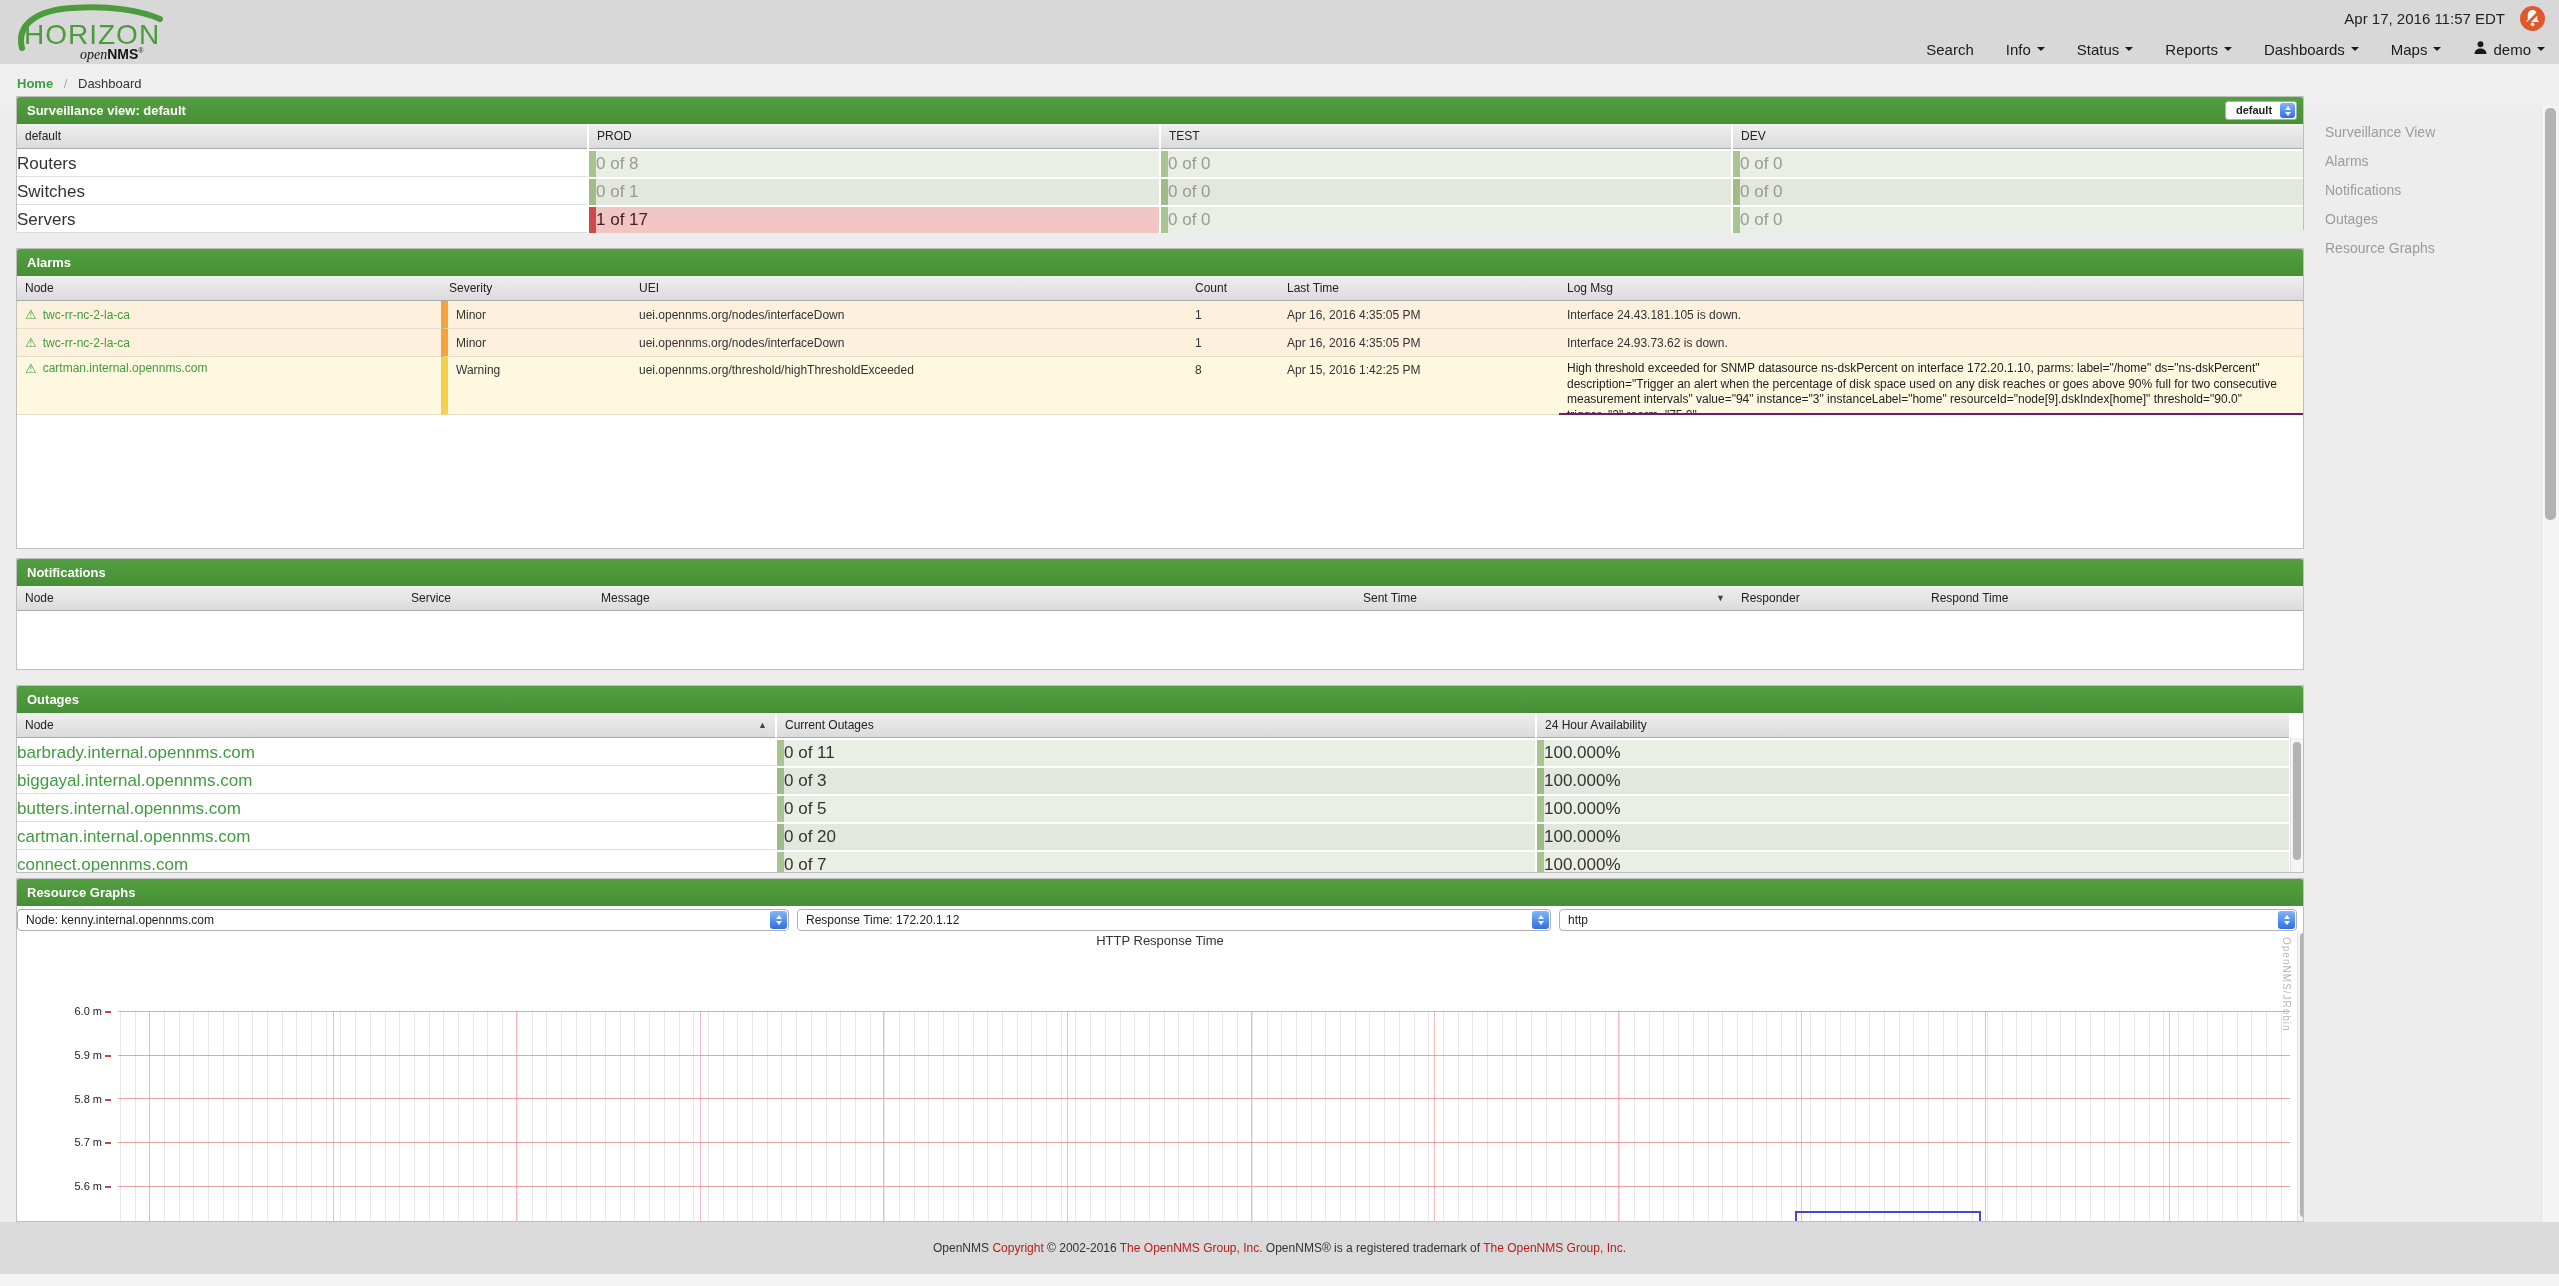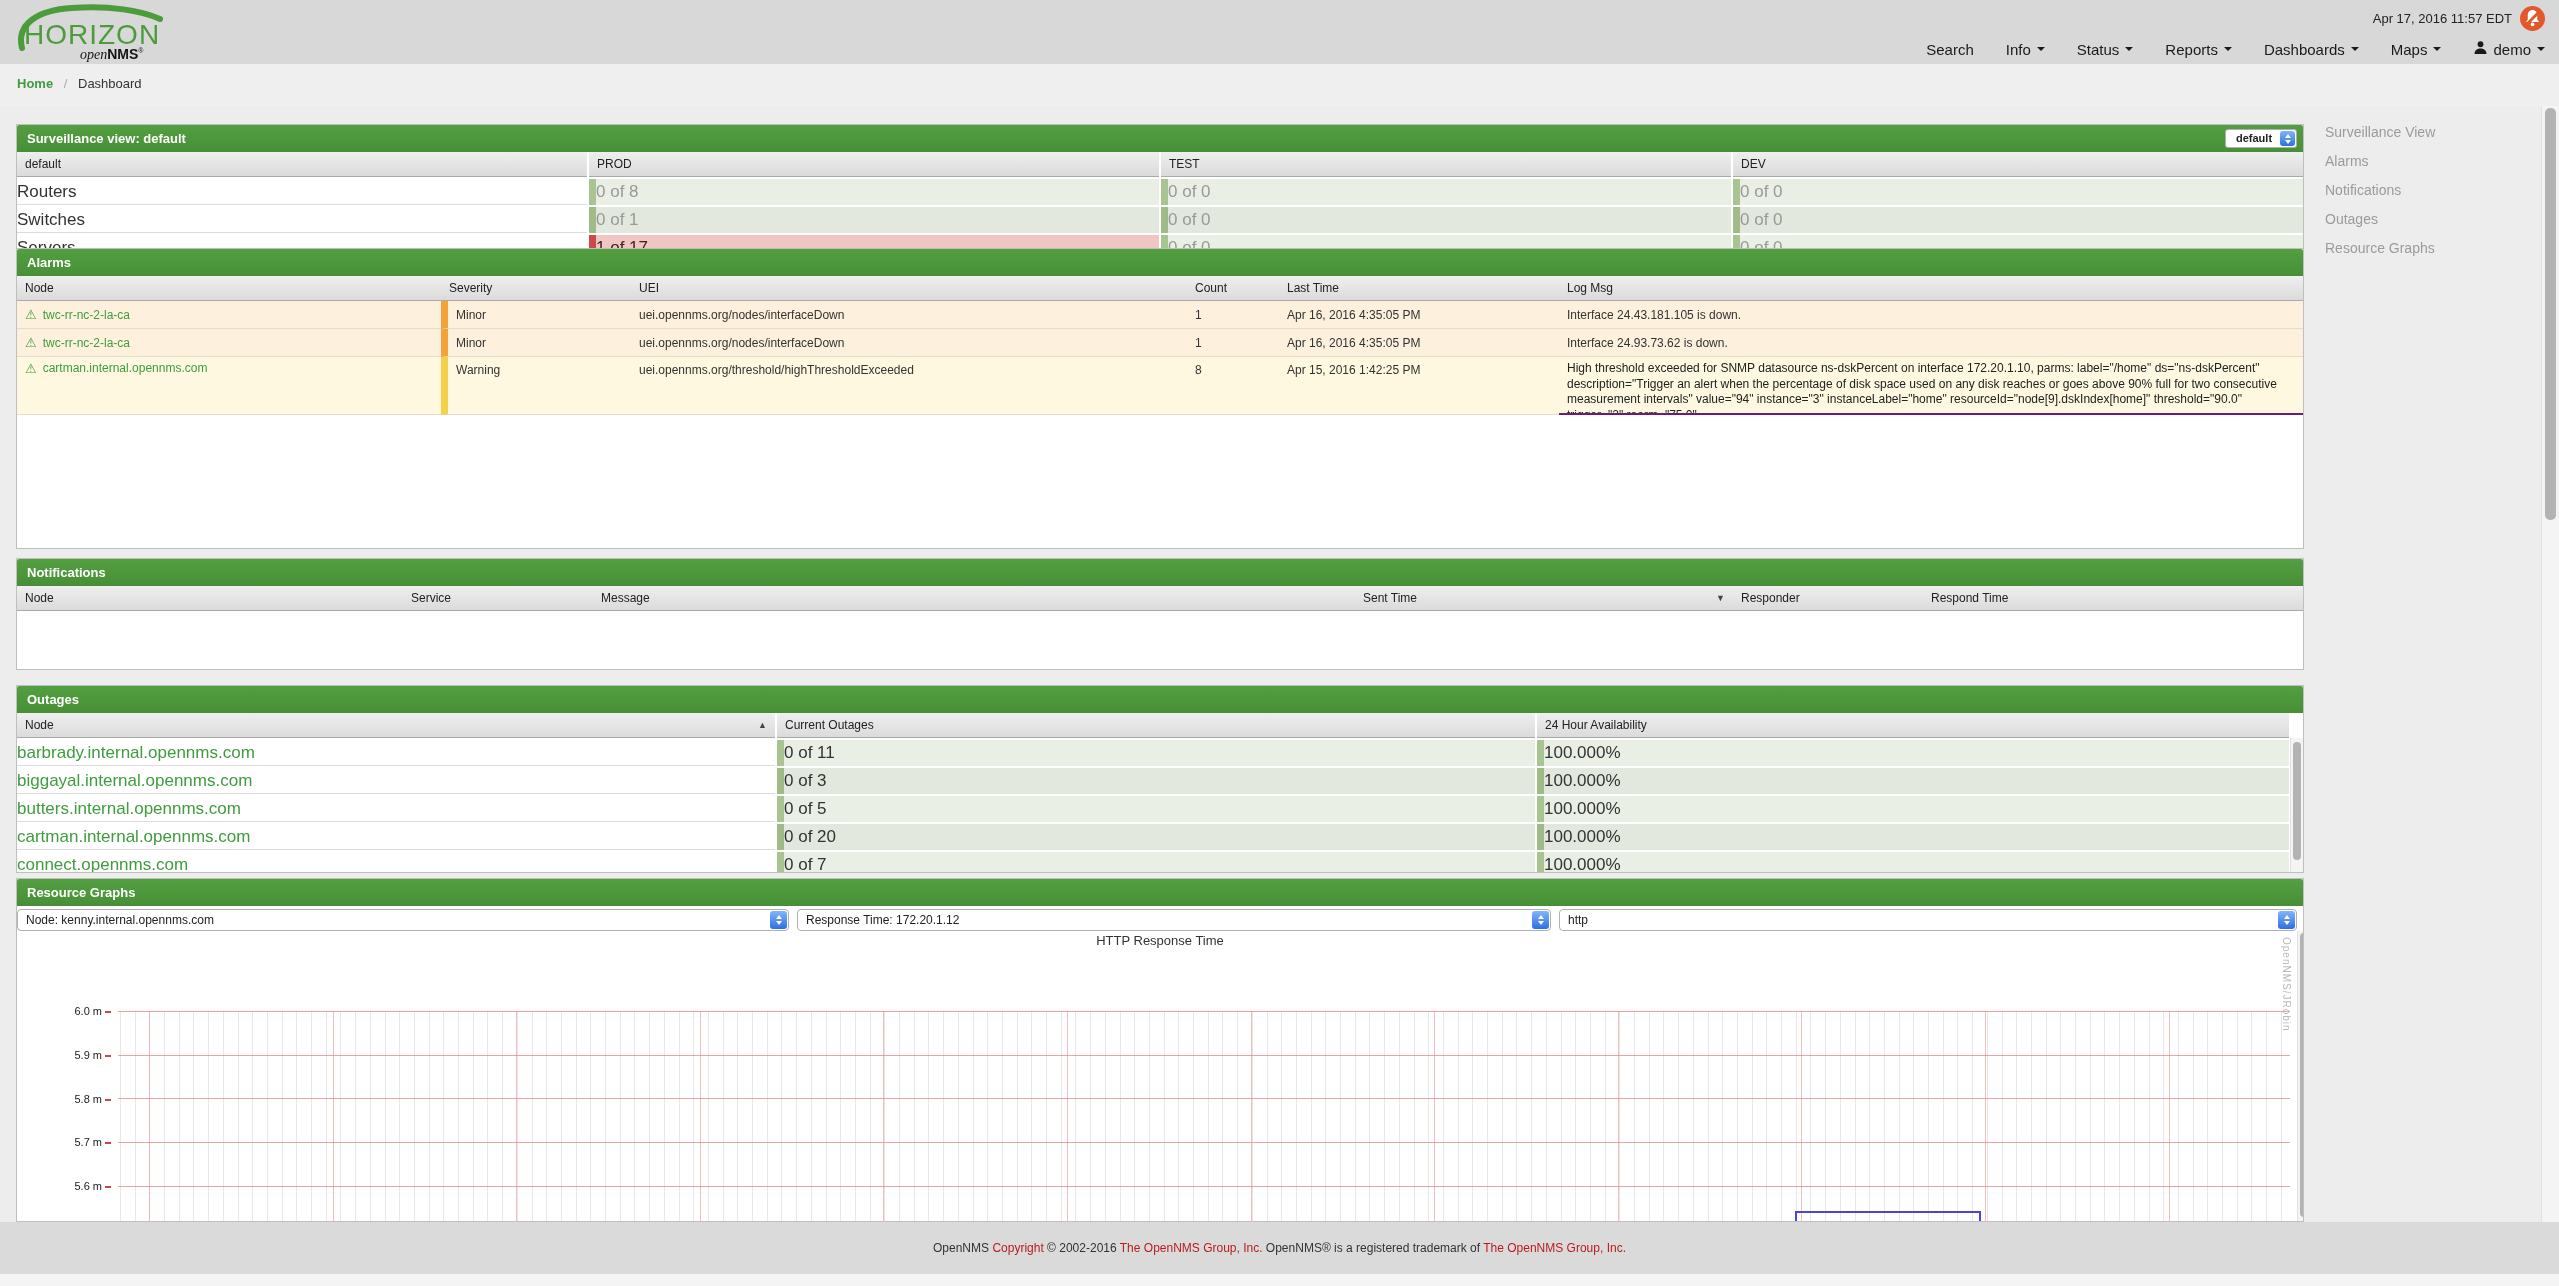--- a/index.html
+++ b/index.html
@@ -7,21 +7,21 @@
   
   #navbar{position:absolute;top:0;left:0;width:2559px;height:64px;background:#d8d8d8}
   #brand{position:absolute;left:10px;top:2px;width:175px;height:60px}
   #brand svg{position:absolute;left:0;top:0}
   .brand-title{position:absolute;left:14px;top:17px;color:#4c9b3c;font-size:28px;font-weight:normal;letter-spacing:1px}
   .brand-sub{position:absolute;left:70px;top:44px;font-size:14px;color:#141414;white-space:nowrap}
   .brand-sub .it{font-style:italic;font-family:"Liberation Serif",serif}
   .brand-sub .b{font-weight:bold}
   .brand-sub sup{font-size:7px}
   #nav-right{position:absolute;right:14px;top:6px;text-align:right}
-  .nav-date-row{display:flex;align-items:center;justify-content:flex-end;gap:8px;font-size:13px;color:#222}
+  .nav-date-row{display:flex;align-items:center;justify-content:flex-end;gap:15px;font-size:15px;color:#222}
   .bell-badge{width:25px;height:25px;display:inline-block}
   .nav-menu{display:flex;gap:32px;margin-top:9px;font-size:15px;color:#1a1a1a;align-items:center;justify-content:flex-end}
   .nav-item{cursor:pointer;white-space:nowrap;display:flex;align-items:center}
   .caret{display:inline-block;width:0;height:0;border-left:4px solid transparent;border-right:4px solid transparent;border-top:4px solid #1a1a1a;margin-left:6px}
   .user-ico{margin-right:5px;display:inline-block}
   
   #breadcrumb{position:absolute;top:64px;left:0;width:2559px;height:42px;background:#efefef}
   #breadcrumb .inner{padding:12px 0 0 17px;font-size:13px}
   .crumb-home{color:#3f9c3f;font-weight:bold}
   .crumb-sep{color:#aaa;margin:0 7px}
@@ -142,21 +142,21 @@
 </div>
 
 <div id="breadcrumb">
   <div class="inner">
     <span class="crumb-home">Home</span>
     <span class="crumb-sep">/</span>
     <span class="crumb-cur">Dashboard</span>
   </div>
 </div>
 
-<div class="panel" style="top:124px;height:134px">
+<div class="panel" style="top:96px;height:134px">
   <div class="panel-head">
     <span>Surveillance view: default</span>
     <span class="mac-select head-select">
       <span>default</span>
       <span class="spinner">
           <span class="sp-up"></span>
           <span class="sp-dn"></span>
         </span>
     </span>
   </div>

